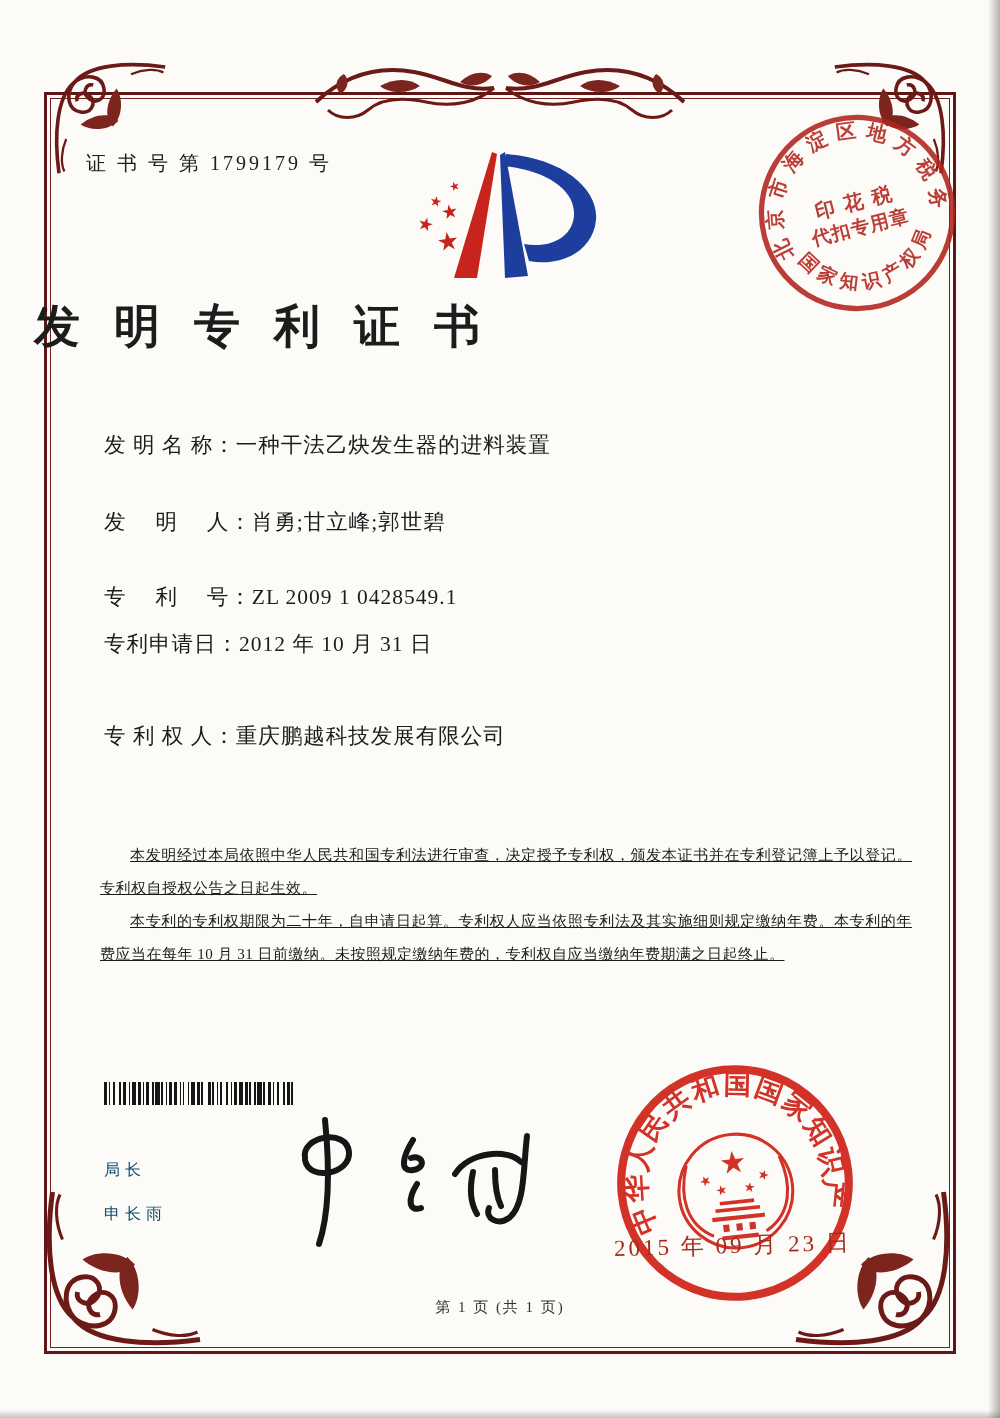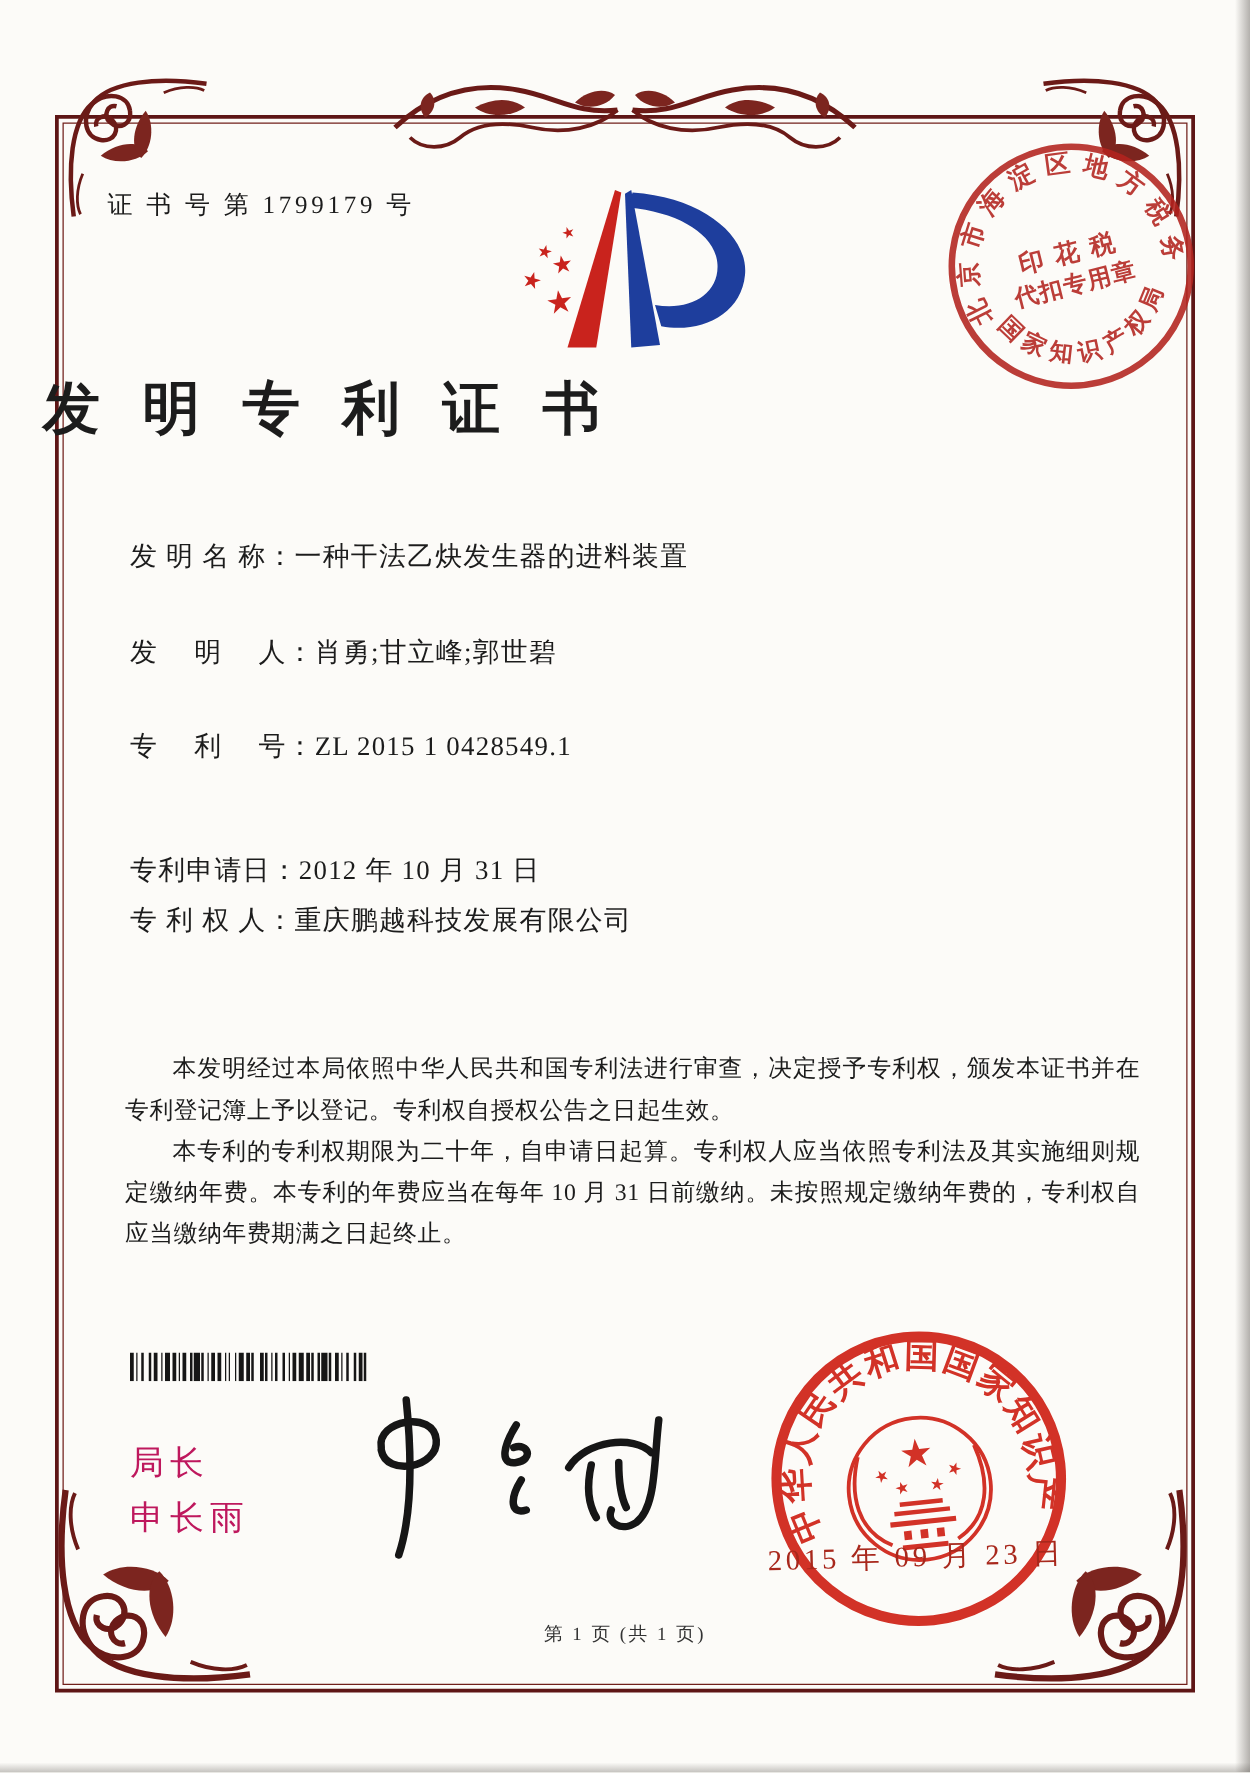--- a/index.html
+++ b/index.html
@@ -11,28 +11,28 @@
         background:linear-gradient(to bottom,rgba(90,85,80,0),rgba(90,85,80,.35));}
   .frame-outer{position:absolute;left:44px;top:92px;width:906px;height:1256px;border:3px solid #5e1616;}
   .frame-inner{position:absolute;inset:3px;border:1px solid #71201b;}
   .ornaments{position:absolute;left:0;top:0;pointer-events:none;}
   .cert-no{position:absolute;left:86px;top:150px;font-size:20px;letter-spacing:3px;white-space:pre;}
   .tax-stamp{position:absolute;left:752px;top:108px;width:210px;height:210px;transform:rotate(-14deg);opacity:.88;}
   .logo{position:absolute;left:392px;top:148px;width:218px;height:152px;}
   .title{position:absolute;left:0;top:296px;width:100%;font-size:46px;font-weight:bold;
          letter-spacing:34px;text-indent:34px;white-space:nowrap;}
   .field{position:absolute;left:104px;font-size:21.5px;white-space:pre;letter-spacing:1px;}
-  .f0{top:430px}.f1{top:507px}.f2{top:582px}.f3{top:681px}.f4{top:721px}.f5{top:791px}
-  .body-text{position:absolute;left:100px;top:839px;width:812px;font-size:19px;line-height:33px;
-         text-align:justify;letter-spacing:.5px;}
+  .f0{top:430px}.f1{top:507px}.f2{top:582px}.f3{top:629px}.f4{top:721px}.f5{top:791px}
+  .body-text{position:absolute;left:100px;top:839px;width:812px;font-size:15px;line-height:33px;
+         text-align:justify;letter-spacing:.5px;text-decoration:underline;}
   .body-text p{margin:0;text-indent:2em;}
   .barcode{position:absolute;left:104px;top:1082px;width:268px;height:23px;overflow:hidden;white-space:nowrap;}
   .barcode i{display:inline-block;height:100%;background:#161616;vertical-align:top;}
   .sign-block{position:absolute;left:104px;top:1148px;font-family:"Liberation Sans","DejaVu Sans",sans-serif;
-         font-size:27px;letter-spacing:5px;line-height:44px;color:#be185d;}
+         font-size:16px;letter-spacing:5px;line-height:44px;color:#0c4a6e;}
   .signature{position:absolute;left:255px;top:1112px;width:300px;height:140px;}
   .big-seal{position:absolute;left:608px;top:1056px;width:254px;height:254px;transform:rotate(-6deg);opacity:.93;}
   .seal-date{position:absolute;left:600px;top:1230px;width:266px;text-align:center;font-size:23px;
          color:#a8281c;letter-spacing:3px;transform:rotate(-1.5deg);white-space:pre;}
   .footer{position:absolute;left:0;top:1298px;width:100%;text-align:center;font-size:15px;
          letter-spacing:2px;color:#333;white-space:pre;}
 </style>
 </head>
 <body>
 
@@ -98,21 +98,21 @@
         <text x="32" y="82" font-size="18" transform="rotate(15 32 82)">★</text>
         <text x="57" y="102" font-size="25" transform="rotate(-8 57 102)">★</text>
       </g>
     </svg>
   </div>
 
   <div class="title">发明专利证书</div>
 
   <div class="field f0"><span>发 明 名 称：</span><span>一种干法乙炔发生器的进料装置</span></div>
   <div class="field f1"><span>发　 明　 人：</span><span>肖勇;甘立峰;郭世碧</span></div>
-  <div class="field f2"><span>专　 利　 号：</span><span>ZL 2015 1 0428549.1</span></div>
+  <div class="field f2"><span>专　 利　 号：</span><span>ZL 2009 1 0428549.1</span></div>
   <div class="field f3"><span>专利申请日：</span><span>2012 年 10 月 31 日</span></div>
   <div class="field f4"><span>专 利 权 人：</span><span>重庆鹏越科技发展有限公司</span></div>
 
   <div class="body-text">
     <p>本发明经过本局依照中华人民共和国专利法进行审查，决定授予专利权，颁发本证书并在专利登记簿上予以登记。专利权自授权公告之日起生效。</p>
     <p>本专利的专利权期限为二十年，自申请日起算。专利权人应当依照专利法及其实施细则规定缴纳年费。本专利的年费应当在每年 10 月 31 日前缴纳。未按照规定缴纳年费的，专利权自应当缴纳年费期满之日起终止。</p>
   </div>
 
   <div class="barcode"><i style="width:3.1px;margin-right:1.55px"></i><i style="width:1.55px;margin-right:3.1px"></i><i style="width:1.55px;margin-right:4.65px"></i><i style="width:1.55px;margin-right:1.55px"></i><i style="width:3.1px;margin-right:3.1px"></i><i style="width:1.55px;margin-right:1.55px"></i><i style="width:4.65px;margin-right:1.55px"></i><i style="width:3.1px;margin-right:1.55px"></i><i style="width:1.55px;margin-right:1.55px"></i><i style="width:3.1px;margin-right:3.1px"></i><i style="width:1.55px;margin-right:1.55px"></i><i style="width:4.65px;margin-right:1.55px"></i><i style="width:1.55px;margin-right:3.1px"></i><i style="width:1.55px;margin-right:1.55px"></i><i style="width:3.1px;margin-right:1.55px"></i><i style="width:3.1px;margin-right:3.1px"></i><i style="width:1.55px;margin-right:1.55px"></i><i style="width:1.55px;margin-right:3.1px"></i><i style="width:1.55px;margin-right:1.55px"></i><i style="width:4.65px;margin-right:1.55px"></i><i style="width:3.1px;margin-right:1.55px"></i><i style="width:1.55px;margin-right:4.65px"></i><i style="width:3.1px;margin-right:1.55px"></i><i style="width:1.55px;margin-right:3.1px"></i><i style="width:1.55px;margin-right:1.55px"></i><i style="width:1.55px;margin-right:4.65px"></i><i style="width:1.55px;margin-right:3.1px"></i><i style="width:1.55px;margin-right:1.55px"></i><i style="width:3.1px;margin-right:1.55px"></i><i style="width:4.65px;margin-right:1.55px"></i><i style="width:3.1px;margin-right:1.55px"></i><i style="width:1.55px;margin-right:3.1px"></i><i style="width:1.55px;margin-right:1.55px"></i><i style="width:4.65px;margin-right:1.55px"></i><i style="width:1.55px;margin-right:3.1px"></i><i style="width:3.1px;margin-right:1.55px"></i><i style="width:1.55px;margin-right:3.1px"></i><i style="width:1.55px;margin-right:4.65px"></i><i style="width:1.55px;margin-right:1.55px"></i><i style="width:3.1px;margin-right:1.55px"></i><i style="width:1.55px;margin-right:3.1px"></i></div>
 

